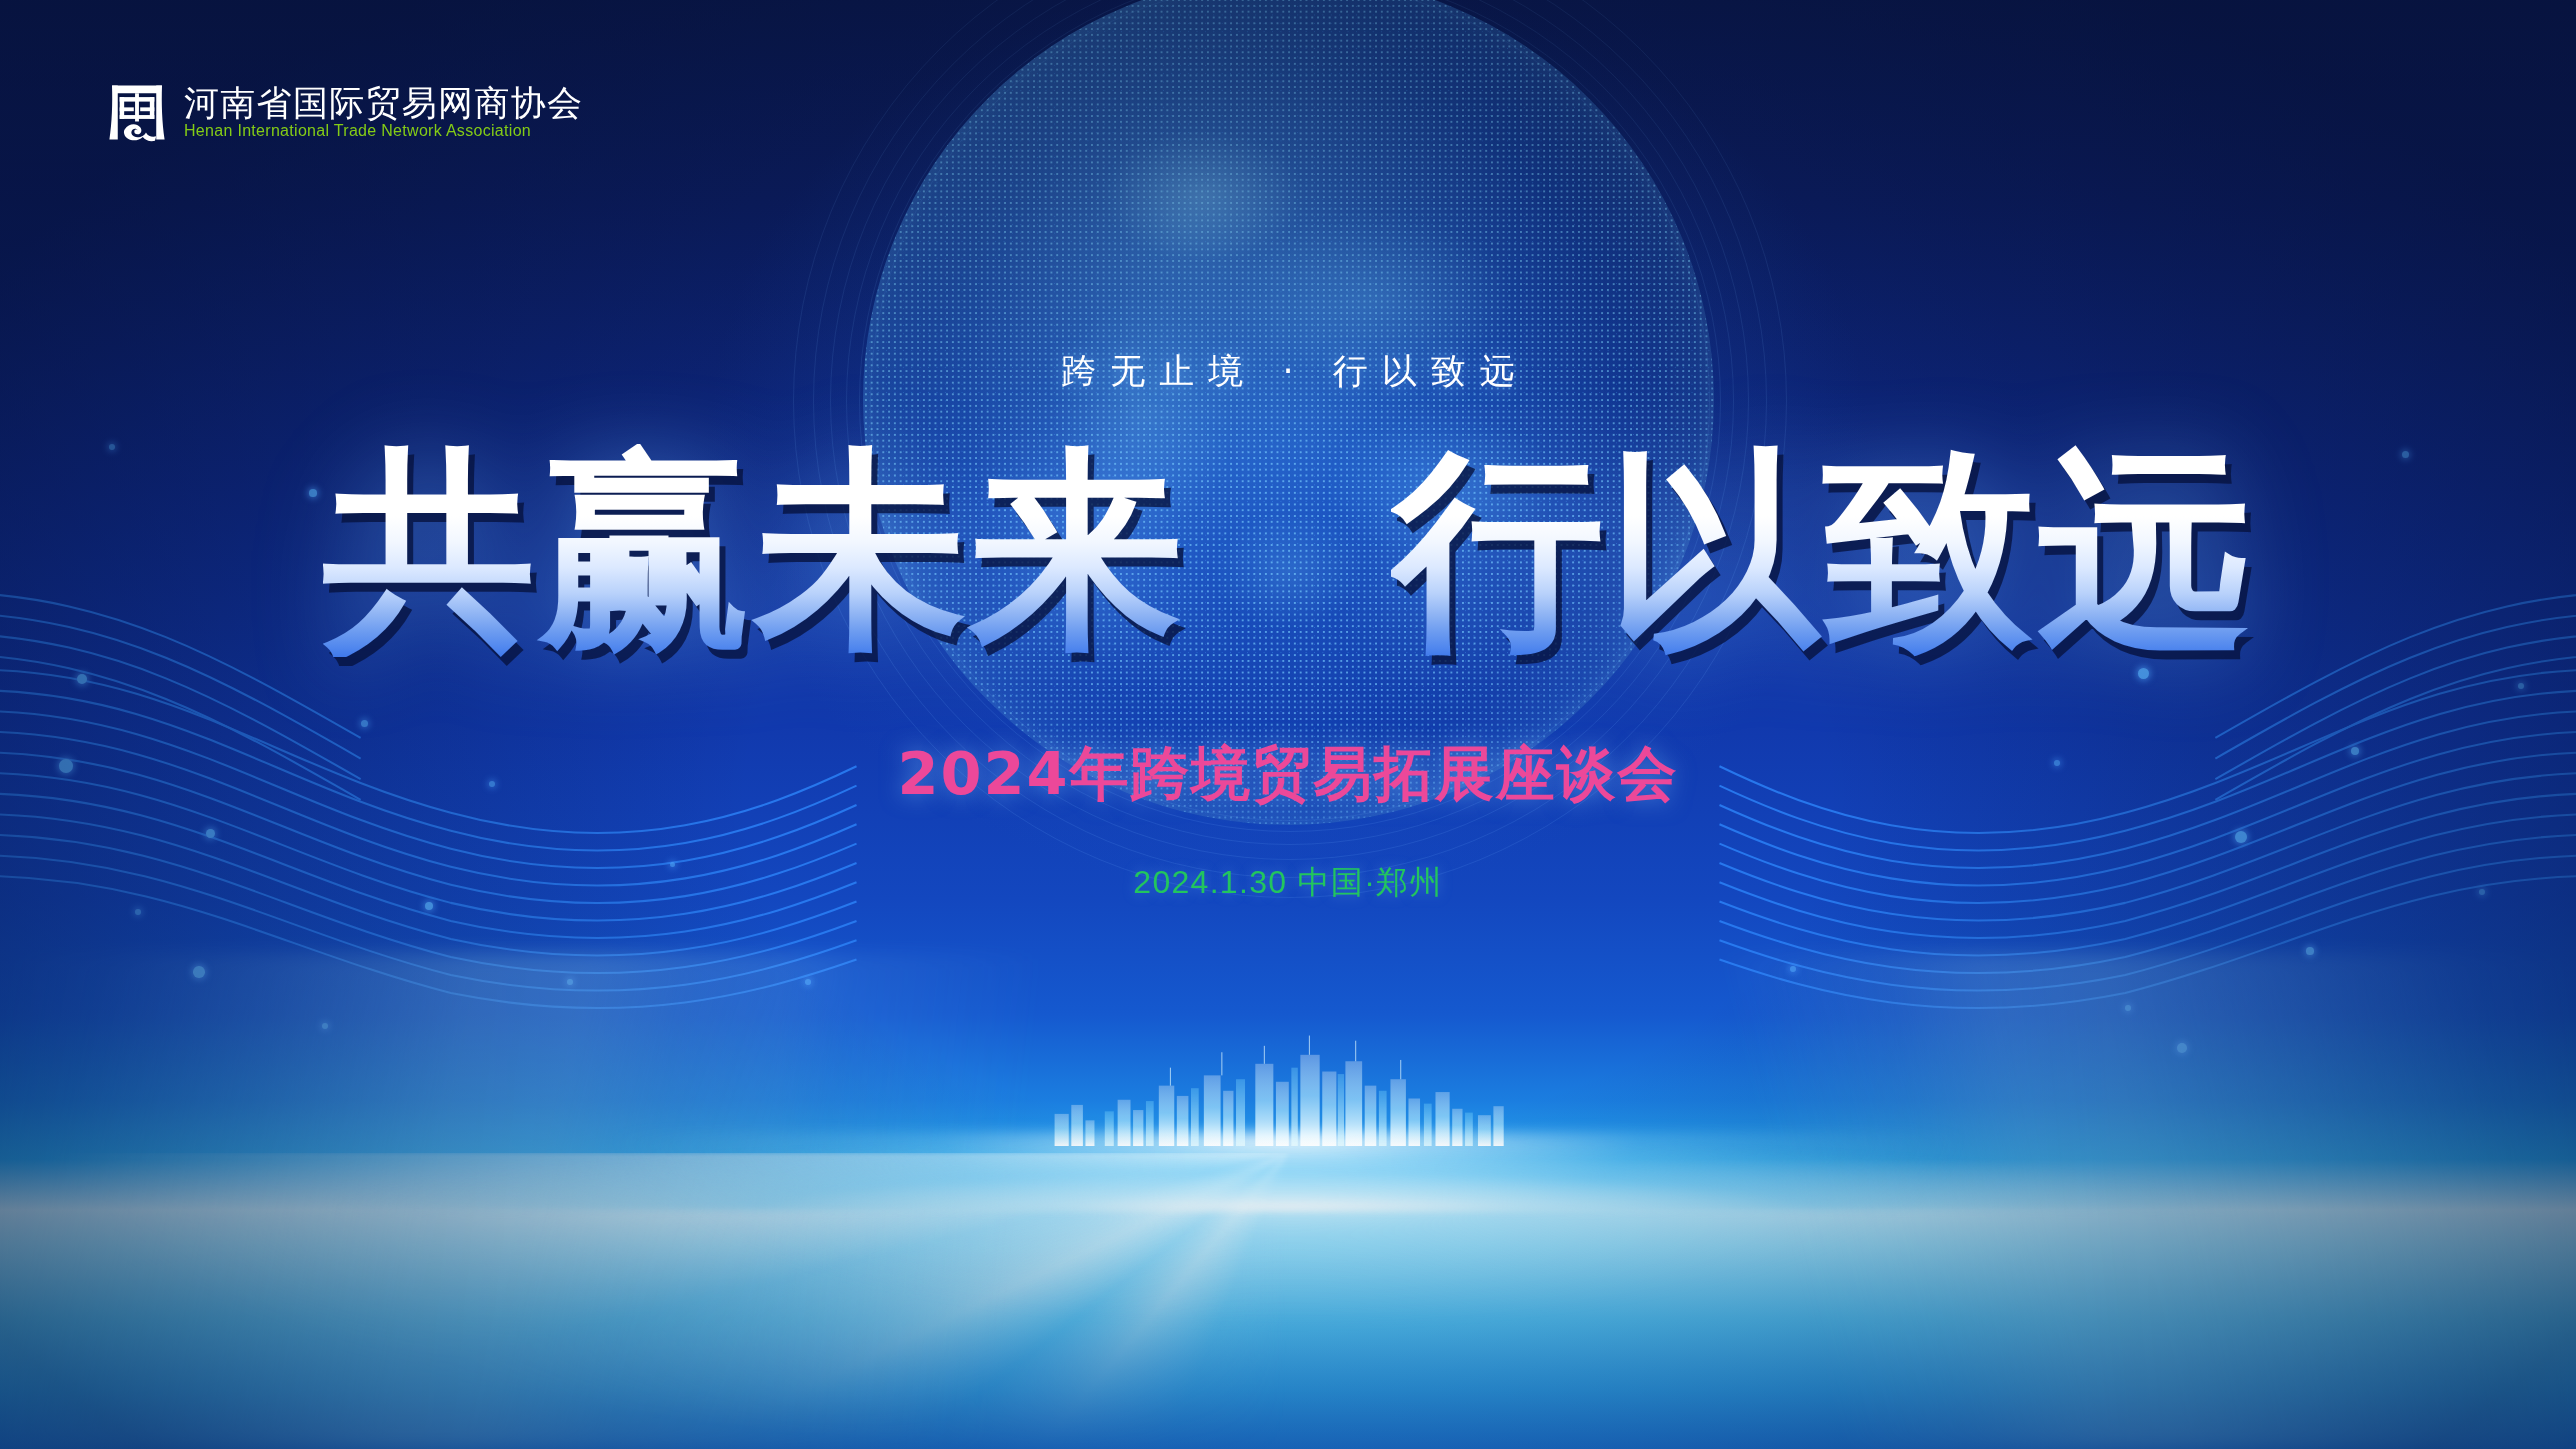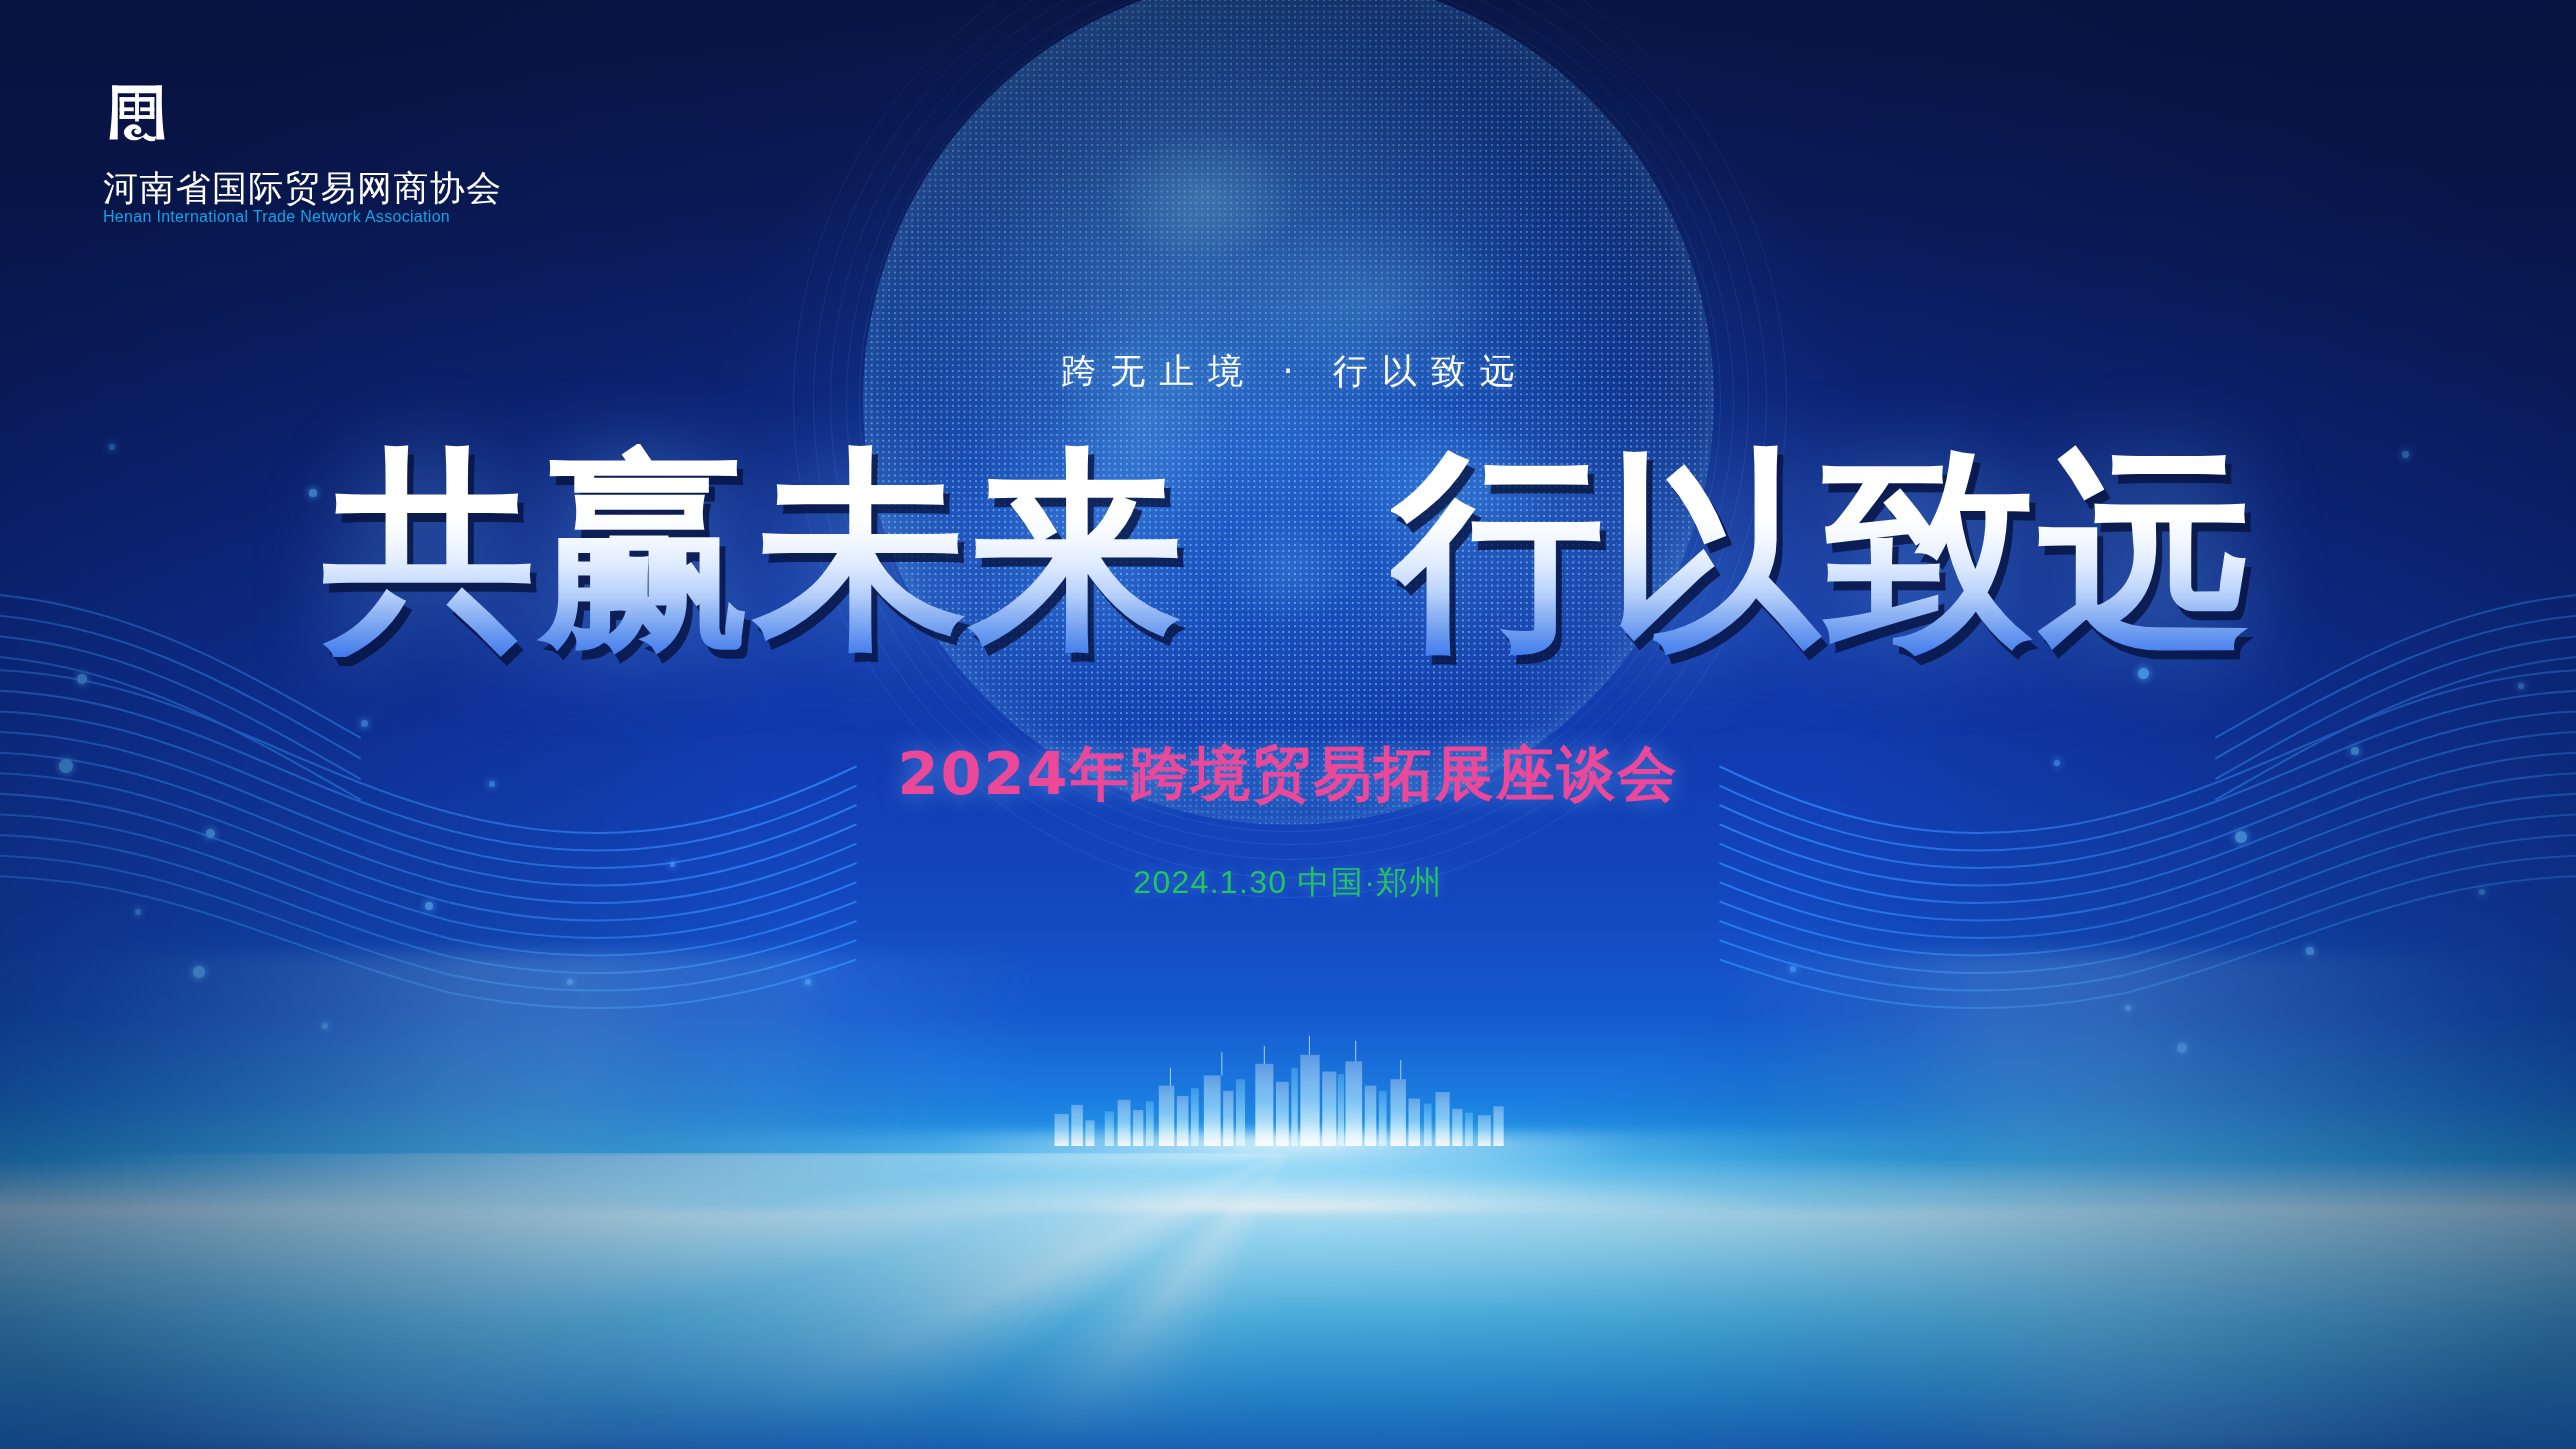--- a/index.html
+++ b/index.html
@@ -154,30 +154,30 @@
       linear-gradient(260deg, rgba(120,200,255,0.00) 0%, rgba(150,220,255,0.20) 18%, rgba(120,200,255,0.00) 26%),
       linear-gradient(256deg, rgba(120,200,255,0.00) 4%, rgba(170,230,255,0.22) 22%, rgba(120,200,255,0.00) 32%);
     filter:blur(9px);opacity:.75;
   }
   #city{position:absolute;left:50%;top:1024px;width:489px;height:122px;margin-left:-245px;}
   #city svg{display:block;width:100%;height:100%;}
 
   
   #logo{
     position:absolute;left:103px;top:79px;
-    display:flex;align-items:flex-start;gap:25px;z-index:20;flex-direction:column;
+    display:flex;align-items:center;gap:13px;z-index:20;
   }
   #logo-mark{width:68px;height:67px;flex:0 0 auto;}
   #logo-text{display:flex;flex-direction:column;gap:2.6px;}
   #logo-cn{
     font-size:35px;color:#ffffff;letter-spacing:1.3px;line-height:1;
     font-family:"DejaVu Sans","Liberation Sans",sans-serif;font-weight:400;
   }
   #logo-en{
-    font-size:16px;color:#0ea5e9;letter-spacing:0.3px;line-height:1;
+    font-size:16px;color:#84cc16;letter-spacing:0.3px;line-height:1;
     font-family:"Liberation Sans",sans-serif;font-weight:400;
   }
 
   
   #content{position:absolute;left:0;right:0;top:0;z-index:20;text-align:center;}
 
   #tagline{
     position:absolute;left:0;right:0;top:348px;
     font-size:35px;color:#ffffff;letter-spacing:14px;
     text-indent:14px;font-weight:400;

